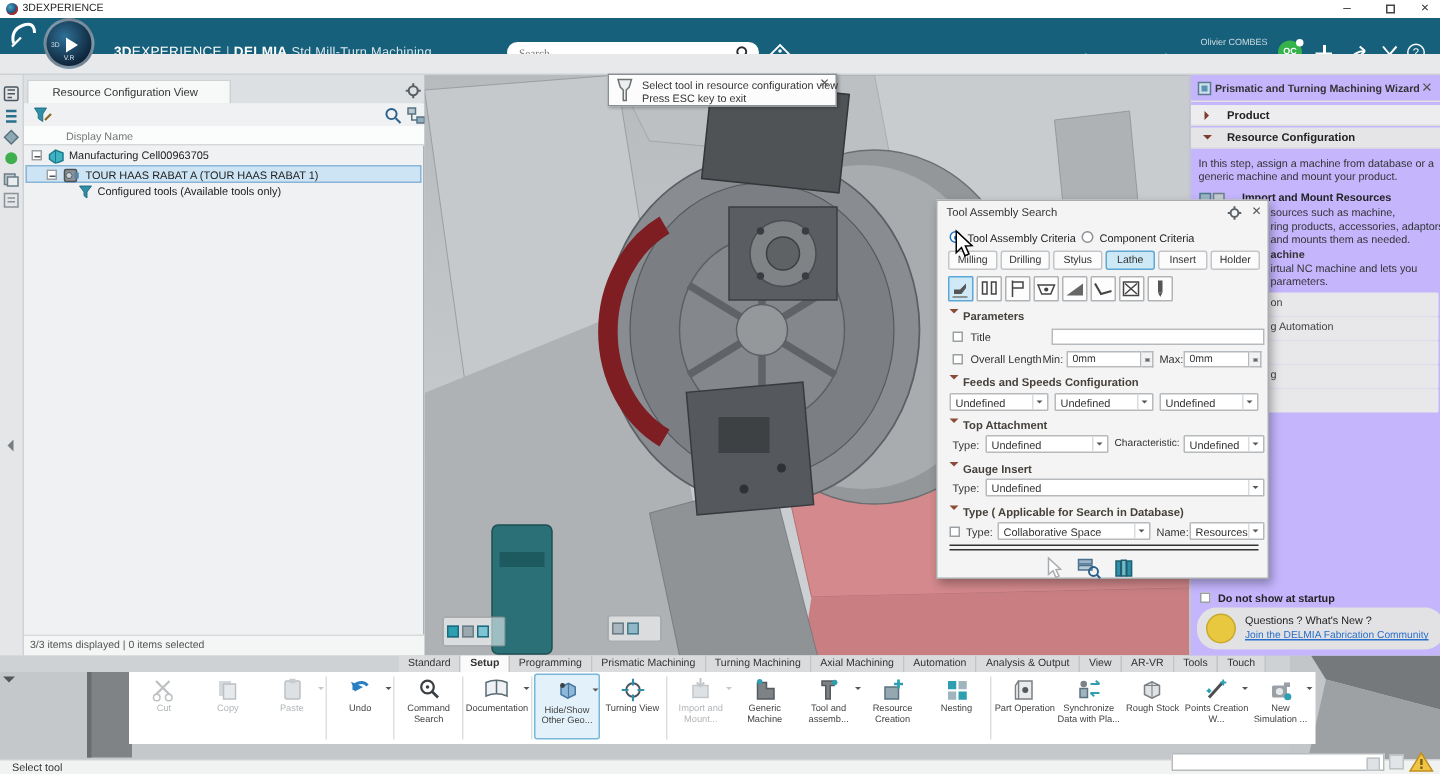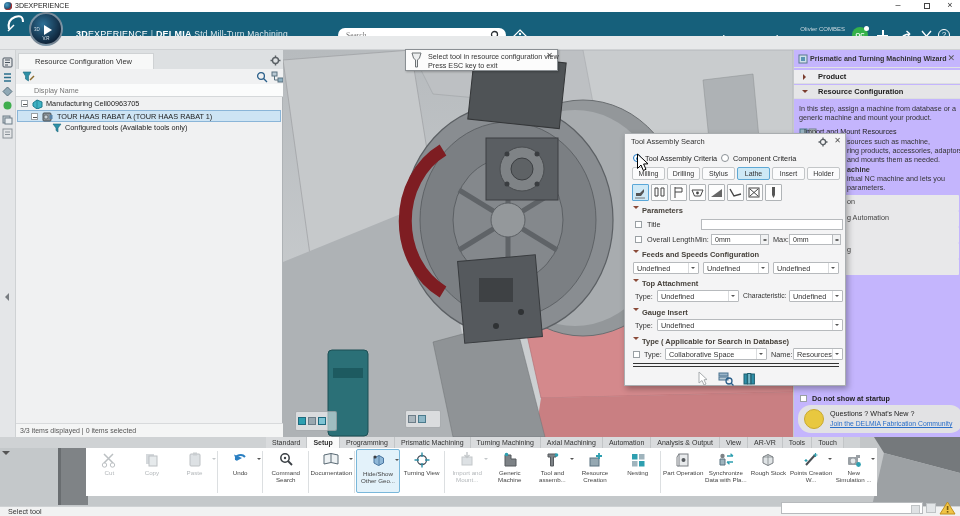--- a/index.html
+++ b/index.html
@@ -45,21 +45,21 @@
 .dtab-add{position:absolute;left:258px;top:36px;font-size:9px;color:#555;line-height:14px}
 
 .lpanel{position:absolute;left:0;top:50px;width:283px;height:387px;background:#f0f1f2;border-right:1px solid #aeb2b5}
 .lstrip{position:absolute;left:0;top:0;width:16px;height:387px;background:#e4e6e8;border-right:1px solid #cfd2d4}
 .sicon{position:absolute;left:2px;width:11px;height:11px}
 .lhead{position:absolute;left:16px;top:0;width:267px;height:19px;background:#dde0e2}
 .ltab{position:absolute;left:2px;top:3px;width:136px;height:16px;background:#f7f8f8;border:1px solid #cfd2d4;border-bottom:0;
   font-size:7.5px;color:#333;line-height:15px;padding-left:16px;white-space:nowrap}
 .ltools{position:absolute;left:16px;top:19px;width:267px;height:15px;background:#f0f1f2}
 .lcolhdr{position:absolute;left:16px;top:34px;width:267px;height:13px;background:#fbfcfc;border-bottom:1px solid #d5d8da;
-  font-size:7.2px;color:#777;line-height:13px;padding-left:18px}
+  font-size:7.2px;color:#777;line-height:13px;padding-left:28px}
 .trow{position:absolute;left:16px;width:267px;height:12px;font-size:7.3px;color:#222;line-height:12px;white-space:nowrap}
 .trow.sel{background:#cde4f4;border:1px solid #8ab5d8;left:17px;width:264px}
 .expander{position:absolute;width:7px;height:7px;border:1px solid #9aa0a4;background:#fff;top:2px}
 .expander::after{content:"";position:absolute;left:1px;top:2.5px;width:3.5px;height:1px;background:#555}
 .lfoot{position:absolute;left:16px;top:373px;width:267px;height:14px;background:#f4f5f5;border-top:1px solid #d8dadc;
   font-size:7px;color:#555;line-height:14px;padding-left:4px}
 .splitter-arrow{position:absolute;left:1px;top:243px;border:4px solid transparent;border-right-color:#787d81}
 
 .viewport{position:absolute;left:283px;top:50px;width:510px;height:387px;overflow:hidden;
   background:linear-gradient(#b7bbbe,#d0d3d5)}
@@ -72,21 +72,21 @@
   display:flex;align-items:center;gap:2px;padding:2px}
 
 .wizard{position:absolute;left:793px;top:50px;width:167px;height:387px;background:#c4b5fd;border-left:1px solid #c5c8ca;z-index:10}
 .wz-head{position:absolute;left:0;top:0;width:167px;height:18px;border-bottom:1px solid #e0e2e4}
 .wz-title{position:absolute;left:16px;top:5px;font-size:7.1px;font-weight:bold;color:#333;white-space:nowrap}
 .wz-x{position:absolute;right:6px;top:3px;font-size:9px;color:#555}
 .wz-row{position:absolute;left:0;width:167px;height:14px;border-bottom:1px solid #dcdee0;font-size:7.5px;font-weight:bold;color:#222;line-height:14px}
 .arr-r{position:absolute;left:9px;top:4px;border:3.5px solid transparent;border-left-color:#7a3c2e}
 .arr-d{position:absolute;left:8px;top:5px;border:3.5px solid transparent;border-top-color:#7a3c2e}
 .wz-intro{position:absolute;left:5px;top:54px;width:158px;font-size:7.2px;line-height:9px;color:#333}
-.wz-import{position:absolute;left:10px;top:77px;font-size:7.2px;font-weight:normal;color:#222;white-space:nowrap}
+.wz-import{position:absolute;left:34px;top:77px;font-size:7.2px;font-weight:bold;color:#222;white-space:nowrap}
 .wz-frag{position:absolute;font-size:7.2px;color:#333;white-space:nowrap}
 .wz-bar{position:absolute;left:2px;width:163px;height:16px;background:#e8e8ea;border-radius:1px;
   font-size:7.2px;color:#444;line-height:13px;padding-left:51px;white-space:nowrap}
 .wz-check{position:absolute;left:18px;top:344px;font-size:7.2px;font-weight:bold;color:#222}
 .wz-box{position:absolute;left:4px;top:355px;width:165px;height:28px;background:#e2e2e4;border-radius:13px}
 .wz-q{position:absolute;left:32px;top:4px;font-size:7.2px;color:#222}
 .wz-link{position:absolute;left:32px;top:15px;font-size:6.8px;color:#2a6fc9;text-decoration:underline;white-space:nowrap}
 .bulb{position:absolute;left:6px;top:4px;width:20px;height:20px;border-radius:50%;background:#e8c83f;border:1px solid #c9a92f}
 
 .dialog{position:absolute;left:624px;top:133px;width:222px;height:253px;background:#f4f4f5;border:1px solid #a9adb0;

